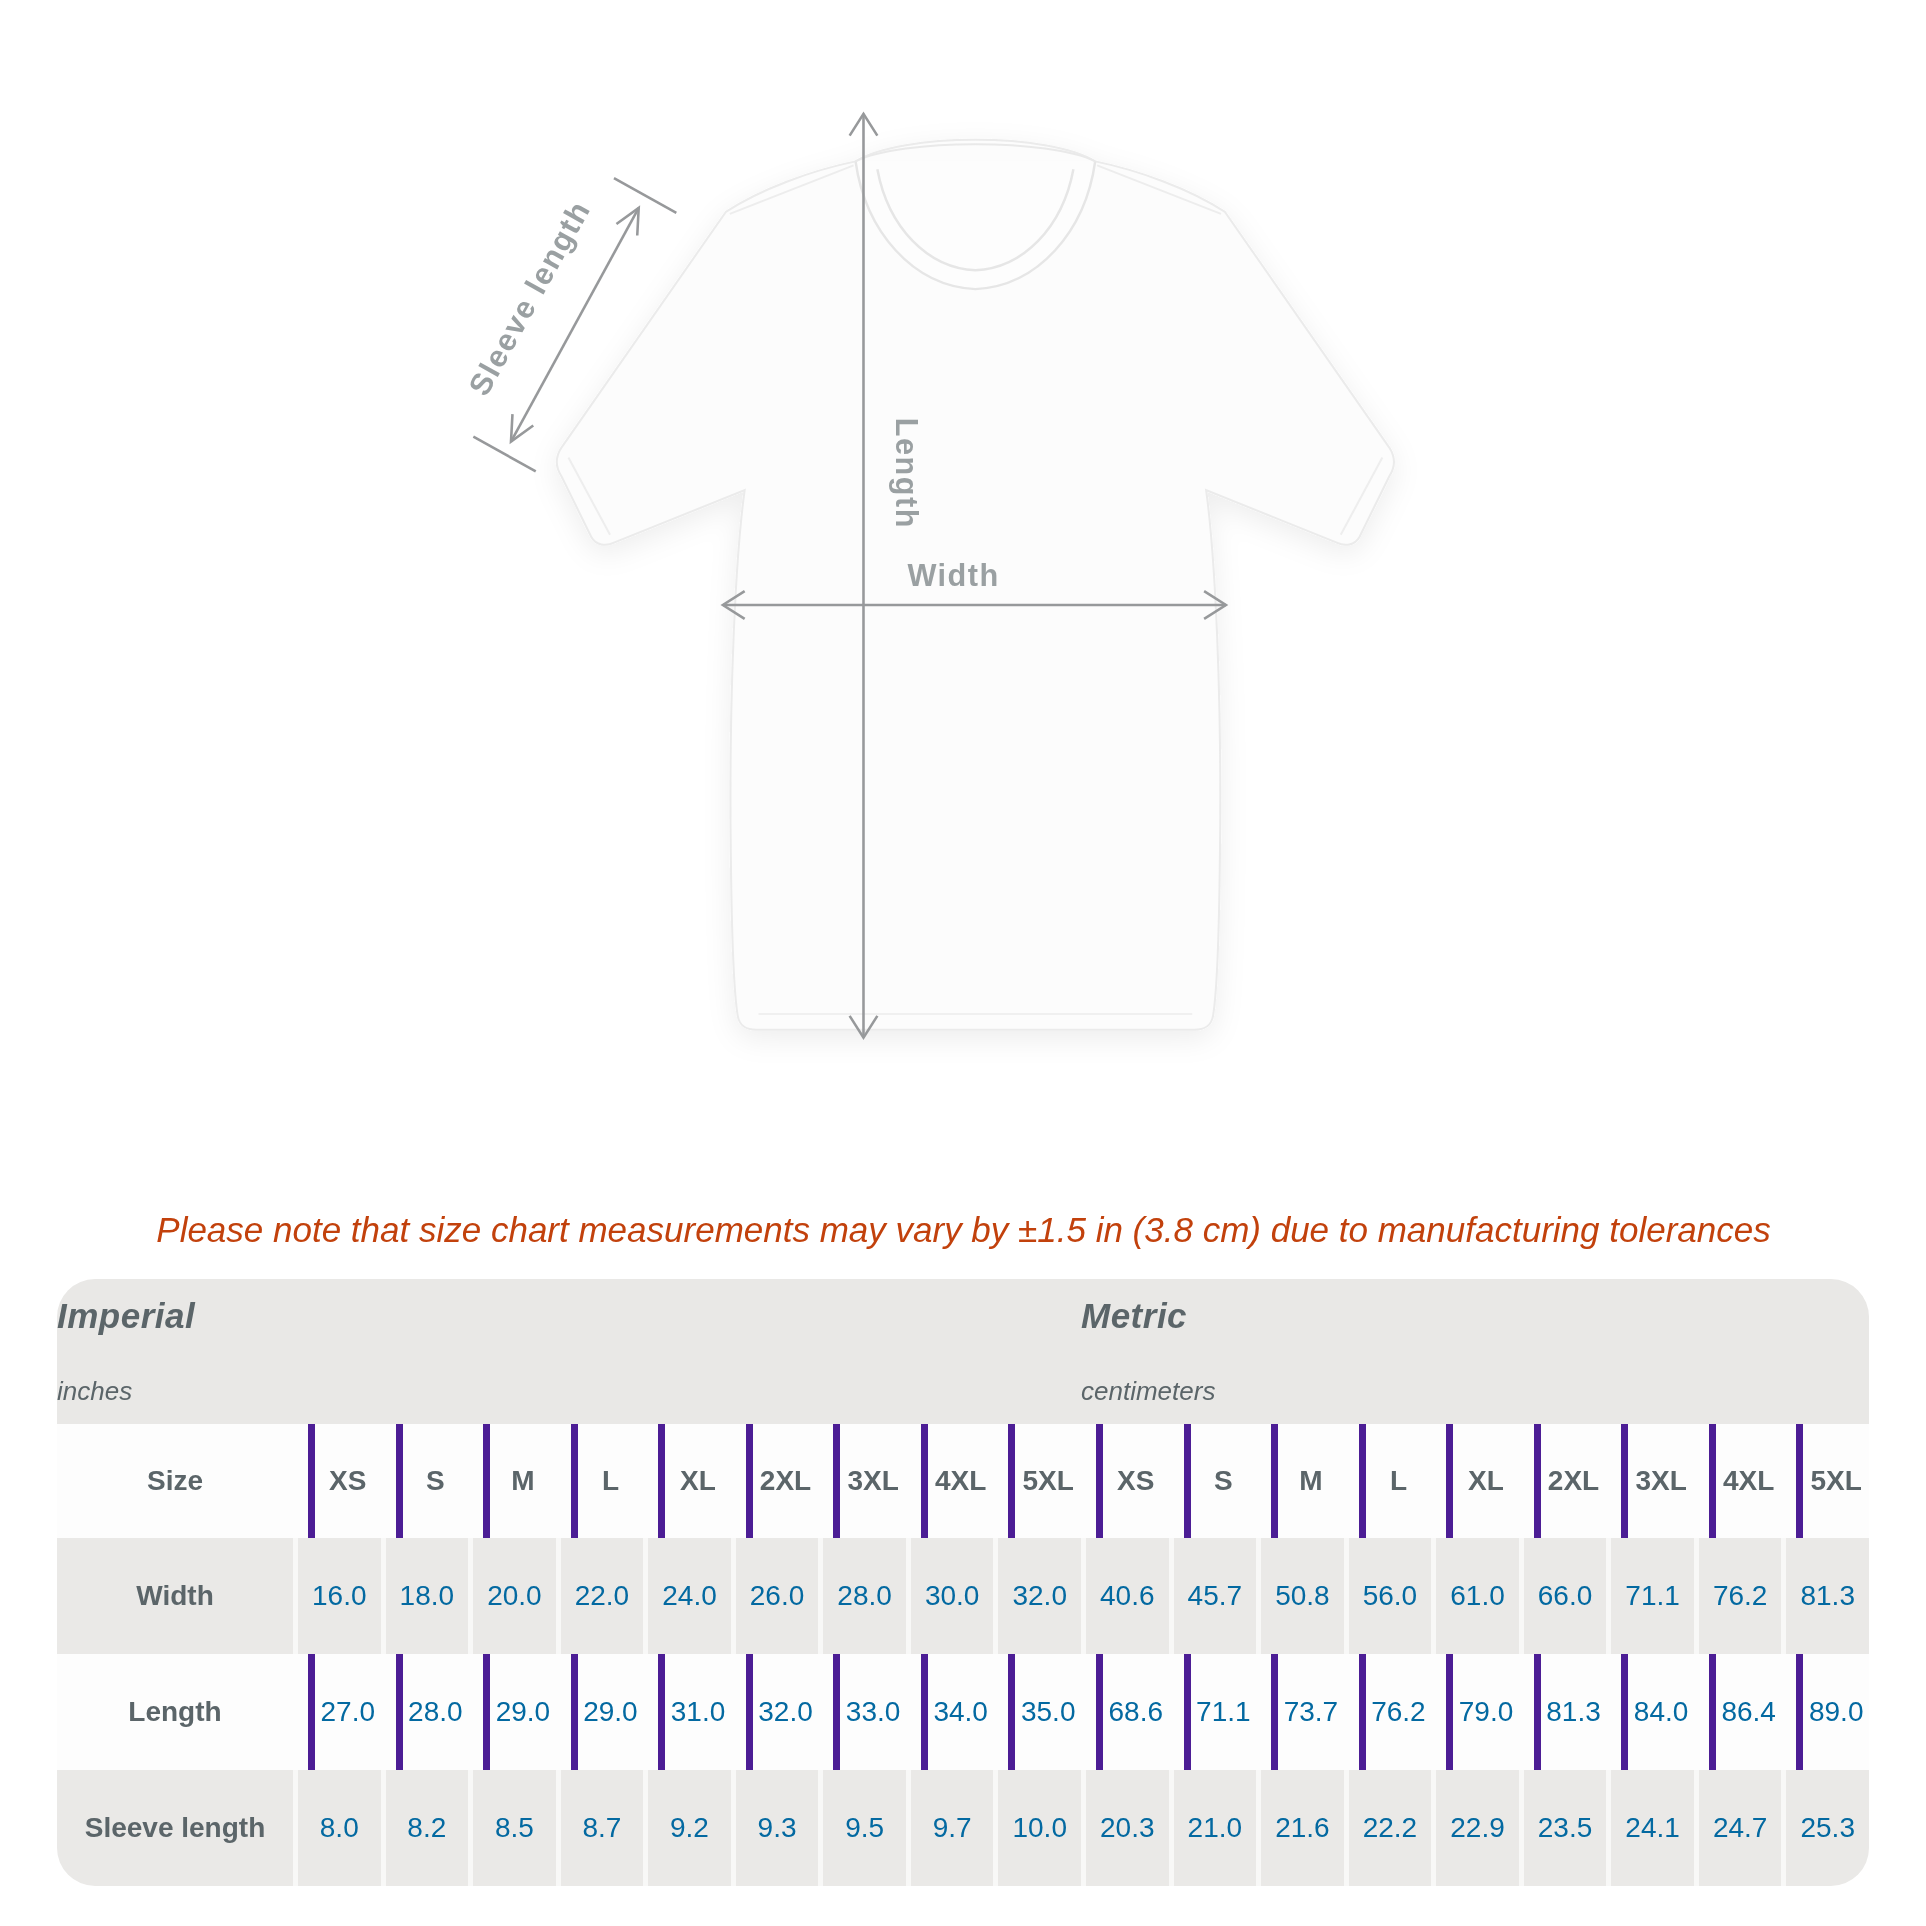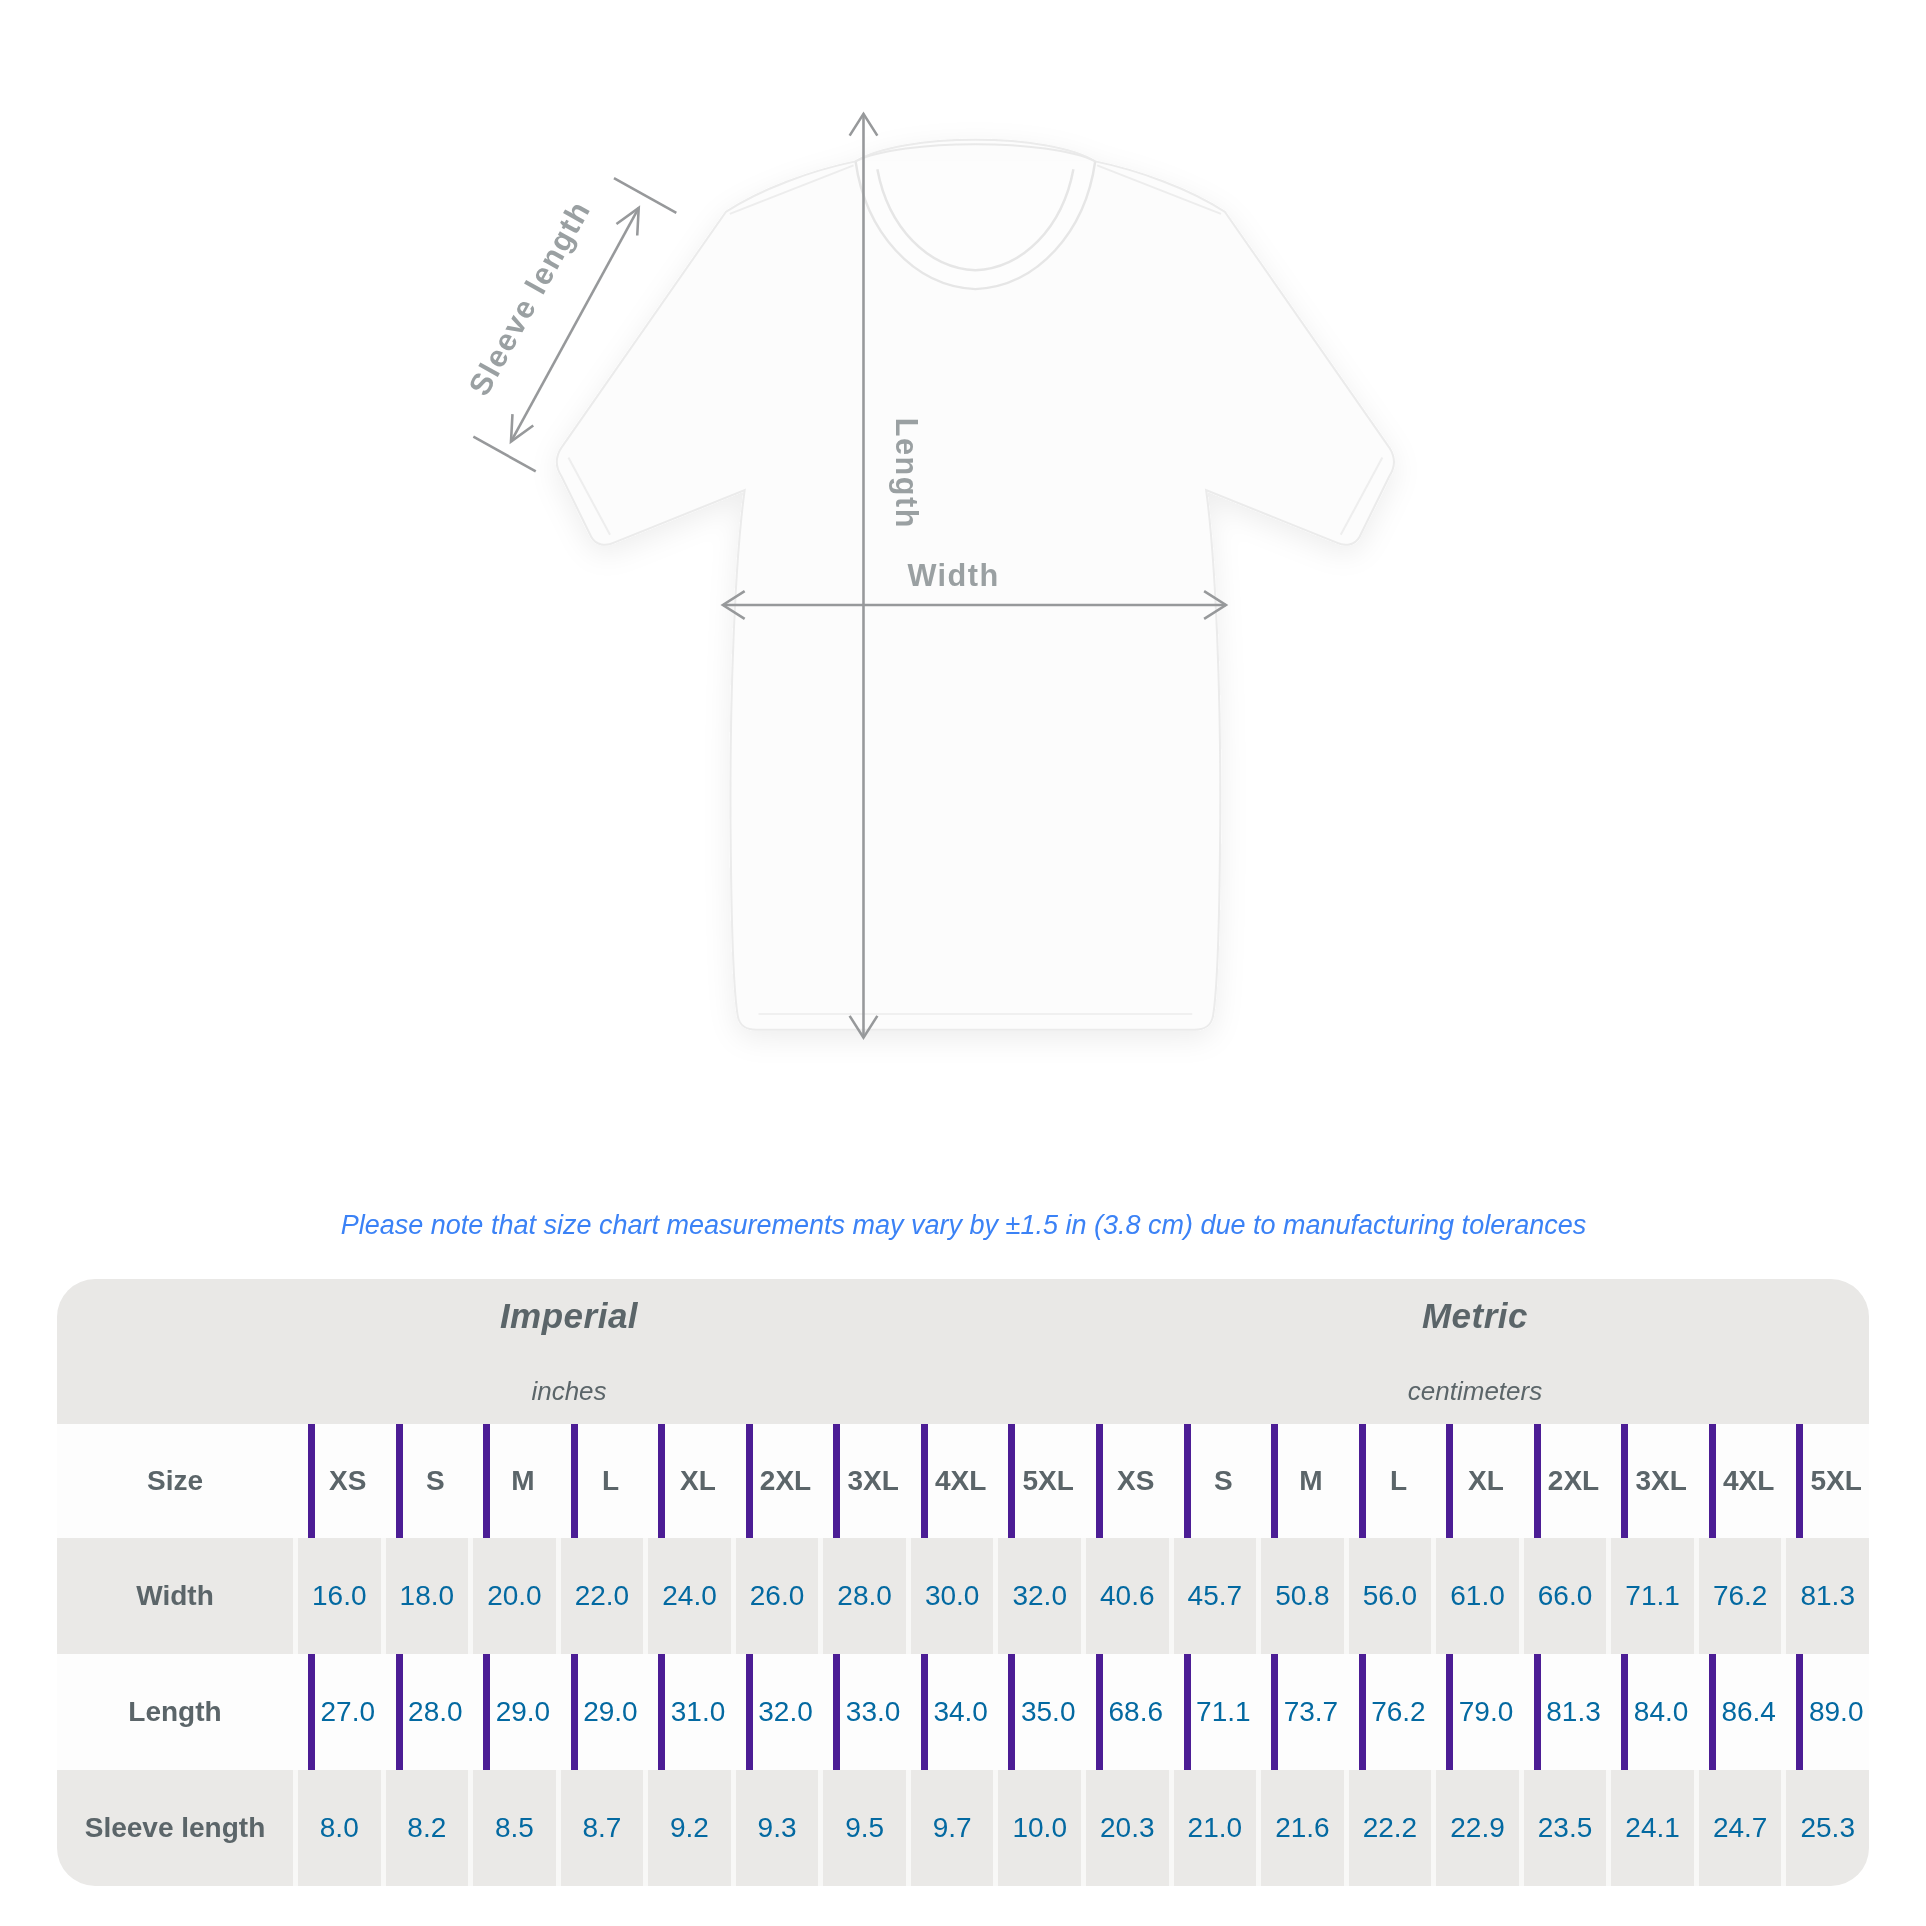--- a/index.html
+++ b/index.html
@@ -9,27 +9,27 @@
 
   
   .diagram { position:absolute; top:0; left:0; width:1927px; height:1109px; }
   .diagram svg { display:block; }
   .dim-label { font-family:"Liberation Sans", sans-serif; font-weight:bold; font-size:31px; fill:#9aa0a2; letter-spacing:1.5px; }
 
   
   .title { position:absolute; top:1132px; left:0; width:100%; text-align:center;
            font-size:47px; font-weight:bold; color:#333333; letter-spacing:0.5px; }
   .note  { position:absolute; top:1210px; left:0; width:100%; text-align:center;
-           font-size:27px; font-style:italic; color:#3b82f6; }
+           font-size:35px; font-style:italic; color:#c2410c; }
 
   
   .sizetable { position:absolute; top:1279px; left:57px; width:1812px;
                border-radius:38px; overflow:hidden; }
   .band { display:flex; height:145px; background:#e9e8e6; }
-  .band .group { display:flex; flex-direction:column; align-items:center; justify-content:center; gap:10px; }
+  .band .group { display:flex; flex-direction:column; justify-content:center; gap:10px; }
   .band .g1 { width:calc(236px + (100% - 236px) / 2); }
   .band .g2 { flex:1; }
   .gname { font-size:35px; font-weight:bold; font-style:italic; color:#5b6569; letter-spacing:0.5px; }
   .gunit { font-size:26px; font-style:italic; color:#5b6569;margin-top:30px; }
 
   .trow { display:grid; grid-template-columns:236px repeat(18, 1fr); align-items:stretch; }
   .trow .cell { display:flex; align-items:center; justify-content:center; }
   .row-sizes  { height:114px; background:#fdfdfd; }
   .row-data   { height:116px; }
   .row-gray   { background:#eae9e7; }

